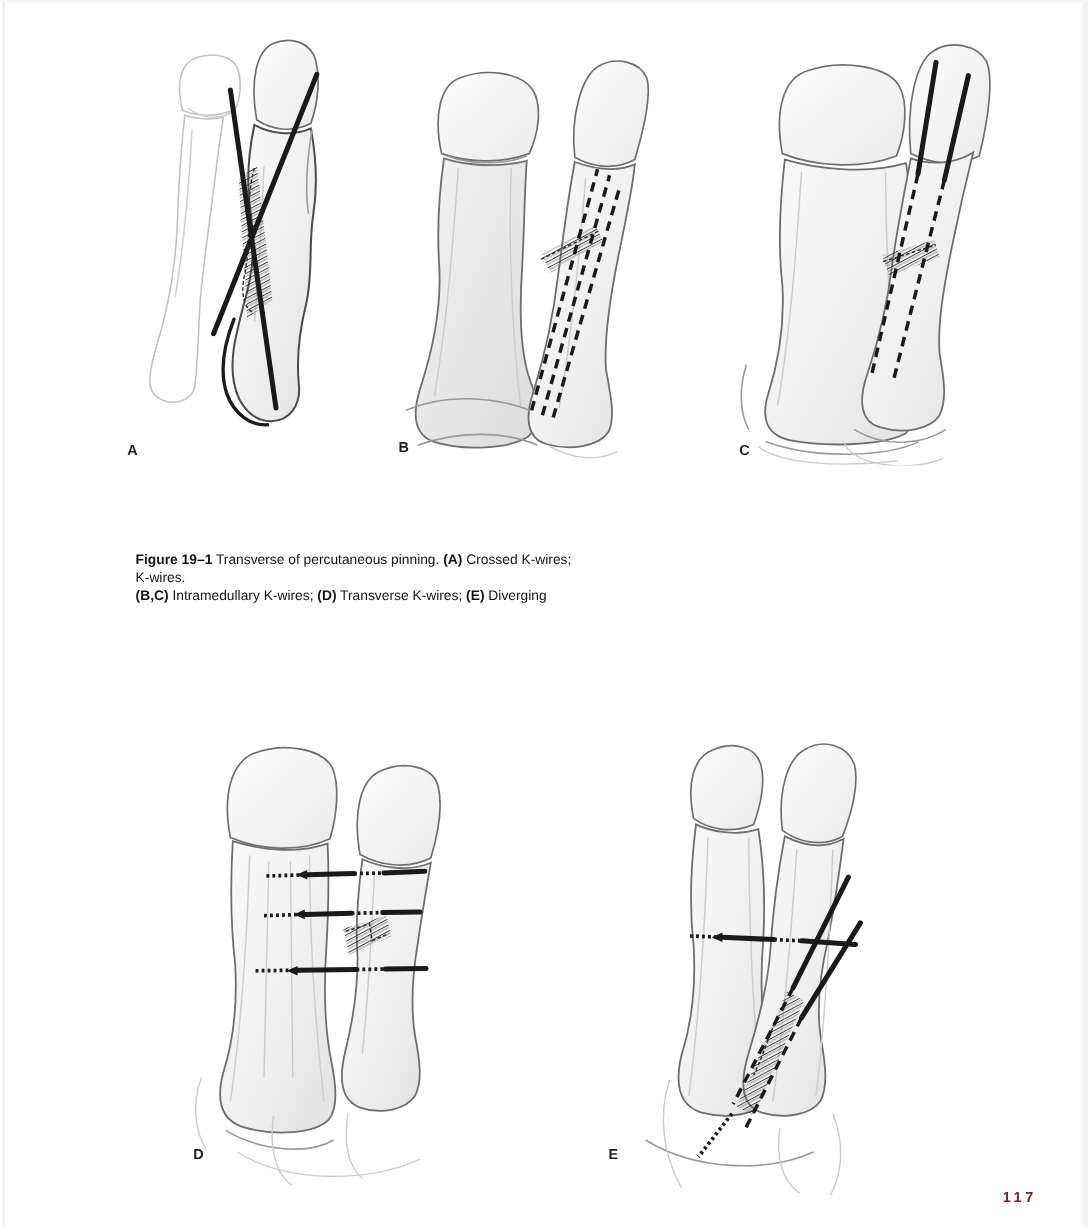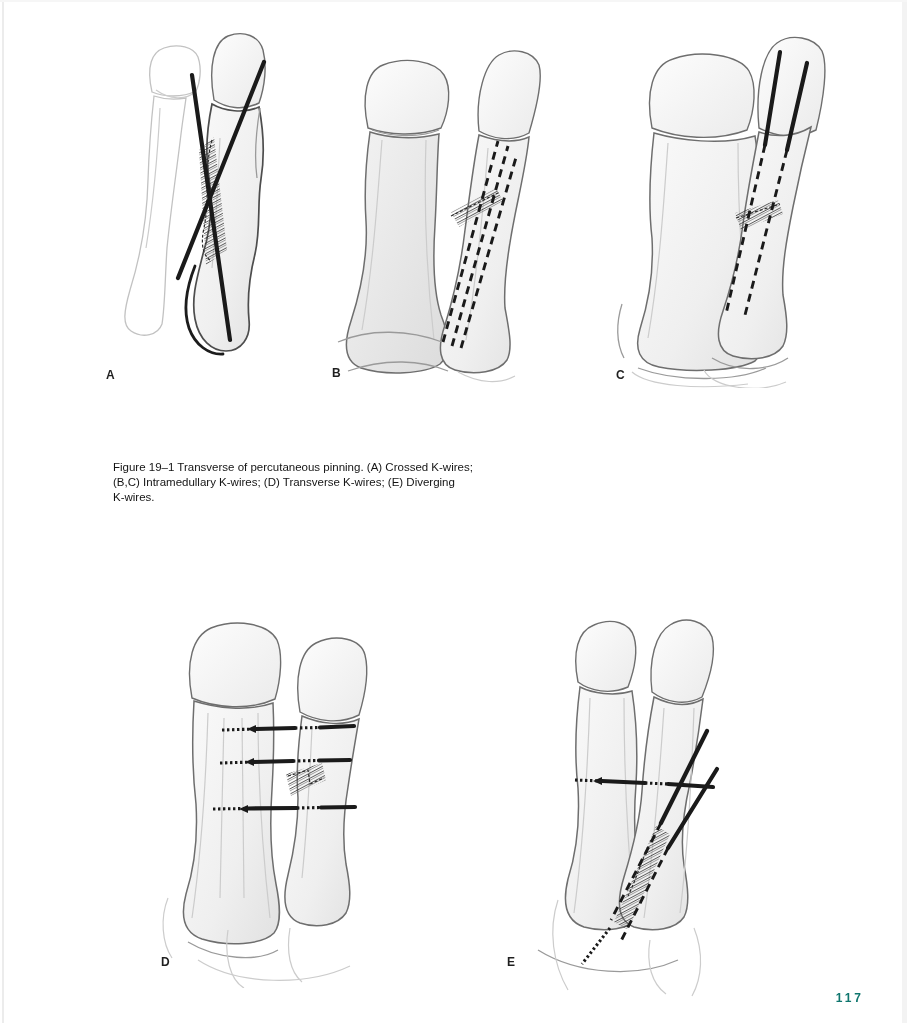--- a/index.html
+++ b/index.html
@@ -12,24 +12,24 @@
   .edge-top{position:absolute;left:0;top:0;width:100%;height:2px;background:#f6f6f6;}
   .panel{position:absolute;}
   .panel-label{
     position:absolute;font-size:12px;font-weight:bold;color:#1f1f1f;
     letter-spacing:0.3px;
   }
   .caption{
     position:absolute;left:113px;top:460px;width:392px;
     font-size:11.5px;line-height:15px;color:#141414;
   }
-  .caption .b{font-weight:normal;}
+  .caption .b{font-weight:bold;}
   .page-number{
     position:absolute;right:43px;top:991px;font-size:12px;font-weight:bold;
-    letter-spacing:3px;color:#0f766e;
+    letter-spacing:3px;color:#7f1d1d;
   }
   
   .cap{fill:url(#gCap);stroke:var(--outline,#6e6e6e);stroke-width:1.4;}
   .cap-faint{fill:#ffffff;stroke:var(--outline-faint,#c2c2c2);stroke-width:1.3;}
   .bone{fill:url(#gBone);stroke:var(--outline,#6e6e6e);stroke-width:1.5;}
   .bone2{fill:url(#gBone2);stroke:var(--outline,#6e6e6e);stroke-width:1.5;}
   .bone-faint{fill:#ffffff;stroke:var(--outline-faint,#c2c2c2);stroke-width:1.3;}
   .bone-dark{fill:url(#gBone);stroke:#4d4d4d;stroke-width:1.7;}
   .wire{stroke:var(--wire,#1a1a1a);stroke-width:4.2;stroke-linecap:round;fill:none;}
   .wire-dash{stroke:var(--wire,#1a1a1a);stroke-width:2.9;stroke-dasharray:8 5.5;fill:none;}
@@ -226,18 +226,18 @@
   </svg>
 
   <span class="panel-label" style="left:106px;top:368px">A</span>
   <span class="panel-label" style="left:332px;top:366px">B</span>
   <span class="panel-label" style="left:616px;top:368px">C</span>
   <span class="panel-label" style="left:161px;top:955px">D</span>
   <span class="panel-label" style="left:507px;top:955px">E</span>
 
   <div class="caption">
       <div><span class="b">Figure 19–1</span><span>  Transverse of percutaneous pinning. </span><span class="b">(A)</span><span> Crossed K-wires;</span></div>
+      <div><span>K-wires.</span></div>
       <div><span class="b">(B,C)</span><span> Intramedullary K-wires; </span><span class="b">(D)</span><span> Transverse K-wires; </span><span class="b">(E)</span><span> Diverging</span></div>
-      <div><span>K-wires.</span></div>
     </div>
 
   <div class="page-number">117</div>
 </div>
 
 </body></html>

